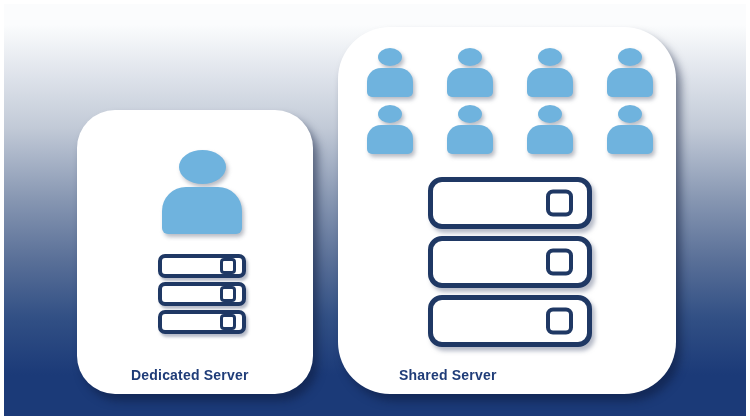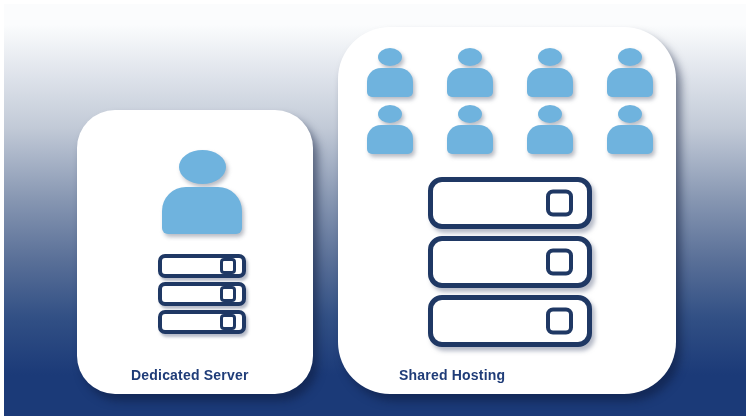--- a/index.html
+++ b/index.html
@@ -129,15 +129,15 @@
         <div class="srow">
           <div class="sq"></div>
         </div>
         <div class="srow">
           <div class="sq"></div>
         </div>
         <div class="srow">
           <div class="sq"></div>
         </div>
       </div>
-    <div class="label">Shared Hosting</div>
+    <div class="label">Shared Server</div>
   </div>
 </div>
 
 </body></html>

